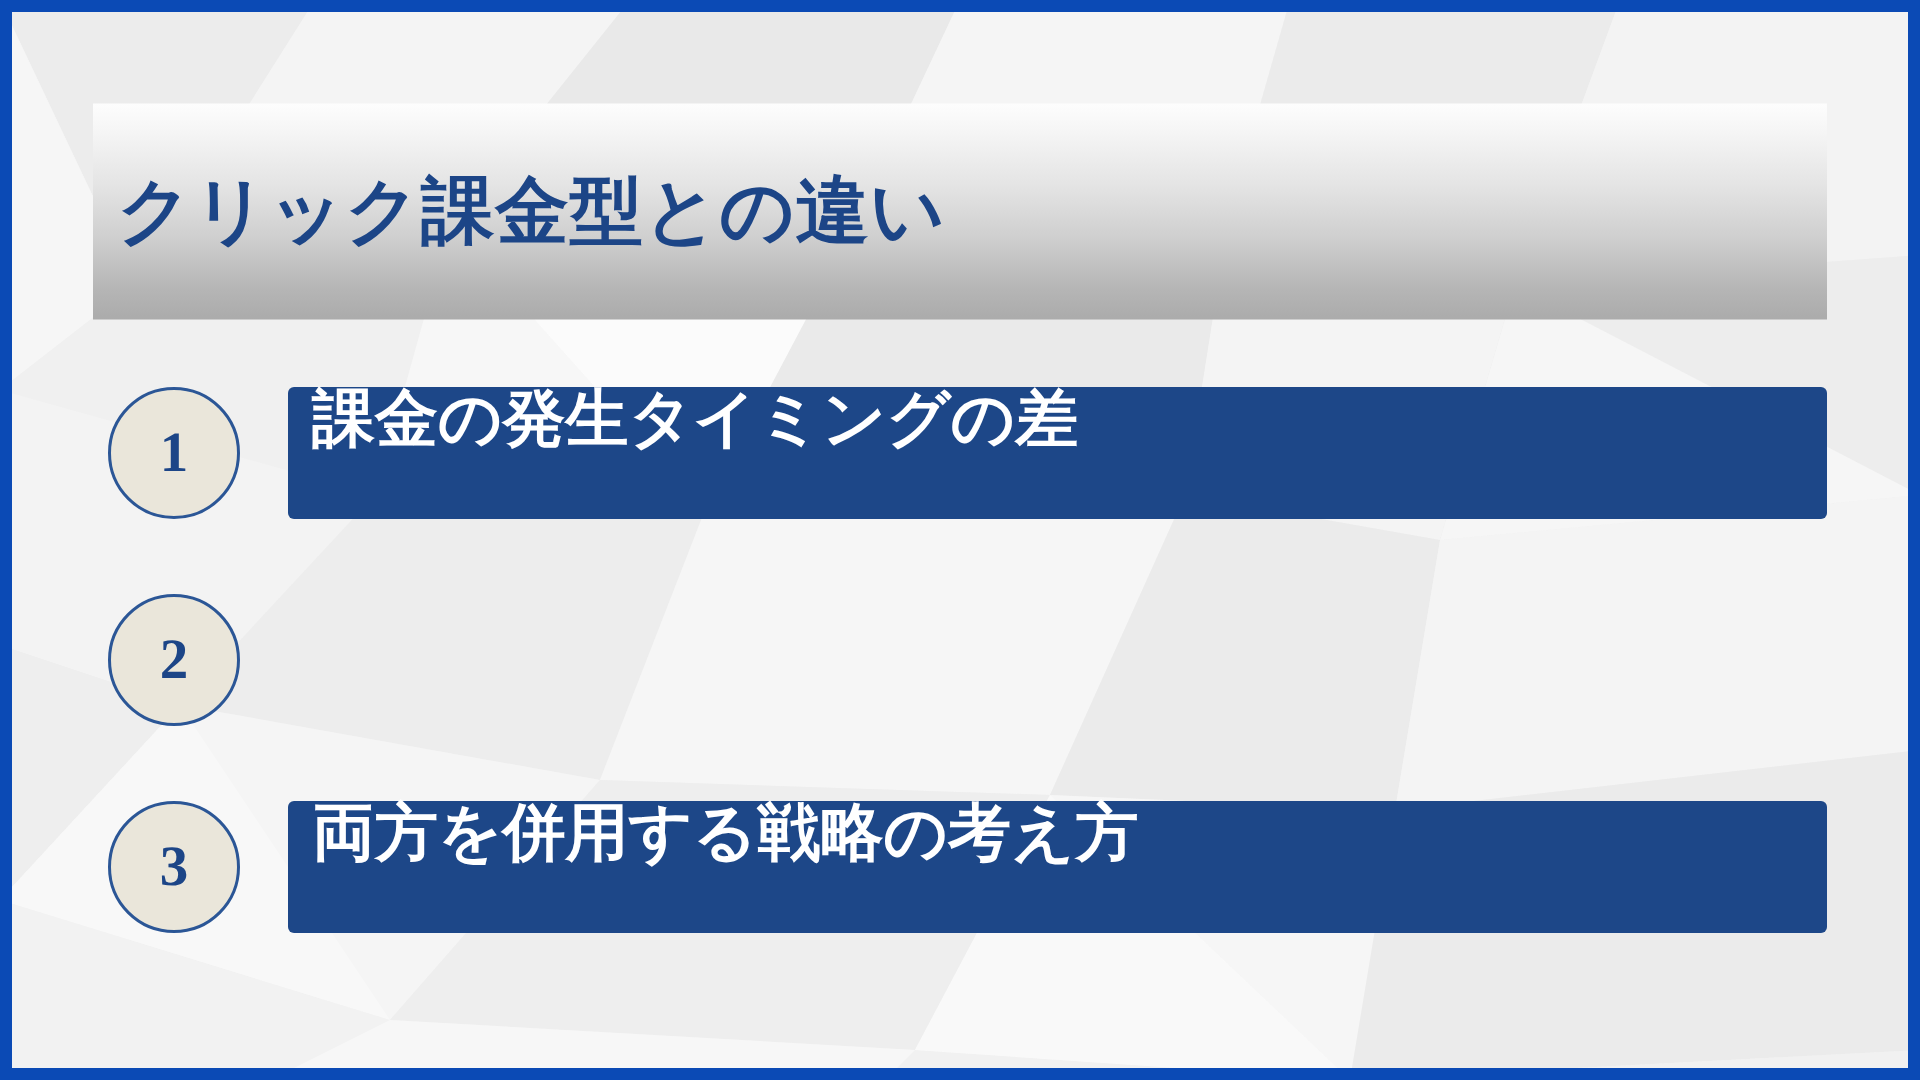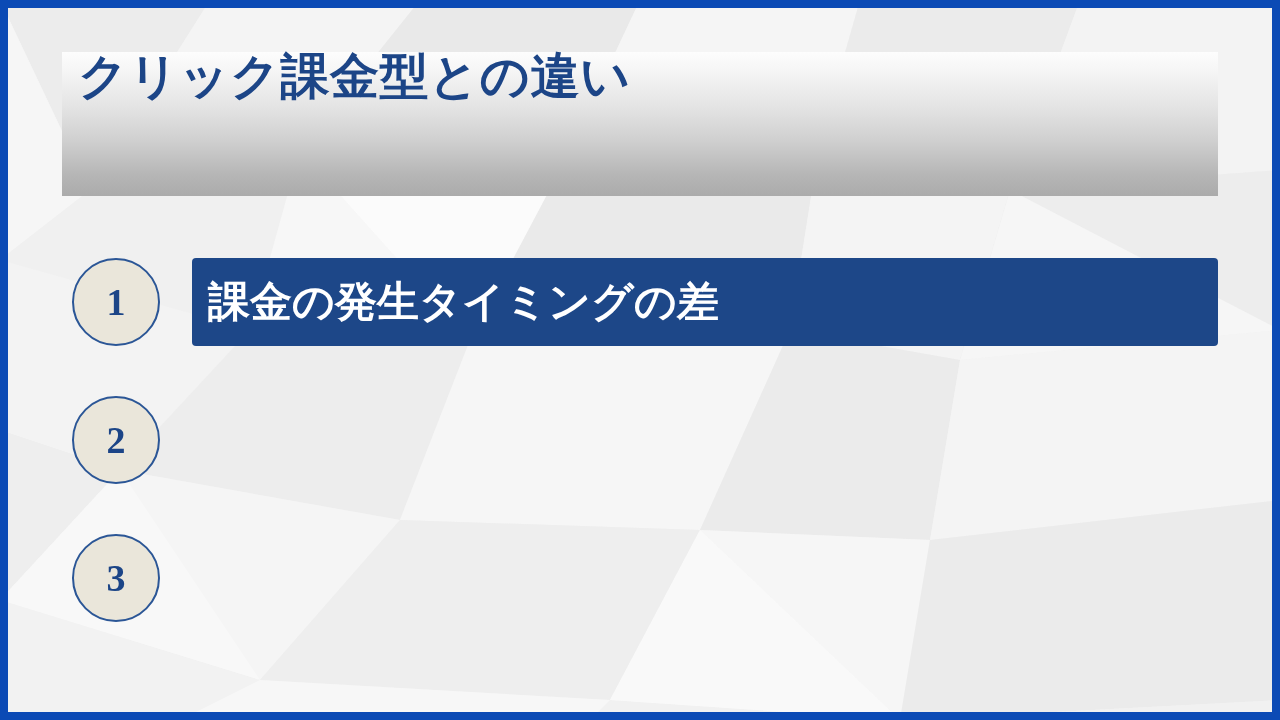--- a/index.html
+++ b/index.html
@@ -35,32 +35,33 @@
     border: 8px solid #0b4ab5;
     box-sizing: border-box;
     pointer-events: none;
     z-index: 40;
   }
 
   
   .title-banner {
     position: absolute;
     left: 62px;
-    top: 52px;
+    top: 69px;
     width: 1156px;
     height: 144px;
     background: linear-gradient(to bottom,
         #fdfdfd 0%,
         #f6f6f6 12%,
         #e4e4e4 38%,
         #cfcfcf 62%,
         #b6b6b6 85%,
         #ababab 100%);
     z-index: 10;
     display: flex;
+    align-items: center;
   }
 
   .title-text {
     margin-left: 16px;
     font-size: 49px;
     font-weight: bold;
     color: #1c4587;
     letter-spacing: 0.5px;
     line-height: 1;
     white-space: nowrap;
@@ -112,21 +113,20 @@
   .bar {
     position: absolute;
     left: 192px;
     top: 0;
     width: 1026px;
     height: 88px;
     background: #1d4788;
     border-radius: 4px;
     box-sizing: border-box;
     display: flex;
-    align-items: center;
     z-index: 1;
   }
 
   .bar-text {
     margin-left: 16px;
     font-size: 42px;
     font-weight: bold;
     color: #ffffff;
     line-height: 1;
     white-space: nowrap;
@@ -191,19 +191,22 @@
     <div class="row">
       <div class="badge">
         <span class="badge-num">2</span>
       </div>
     </div>
 
     <div class="row">
       <div class="badge">
         <span class="badge-num">3</span>
       </div>
+      <div class="bar">
+        <span class="bar-text">両方を併用する戦略の考え方</span>
+      </div>
     </div>
 
   </div>
 
   <div class="frame"></div>
 
 </div>
 
 </body></html>

